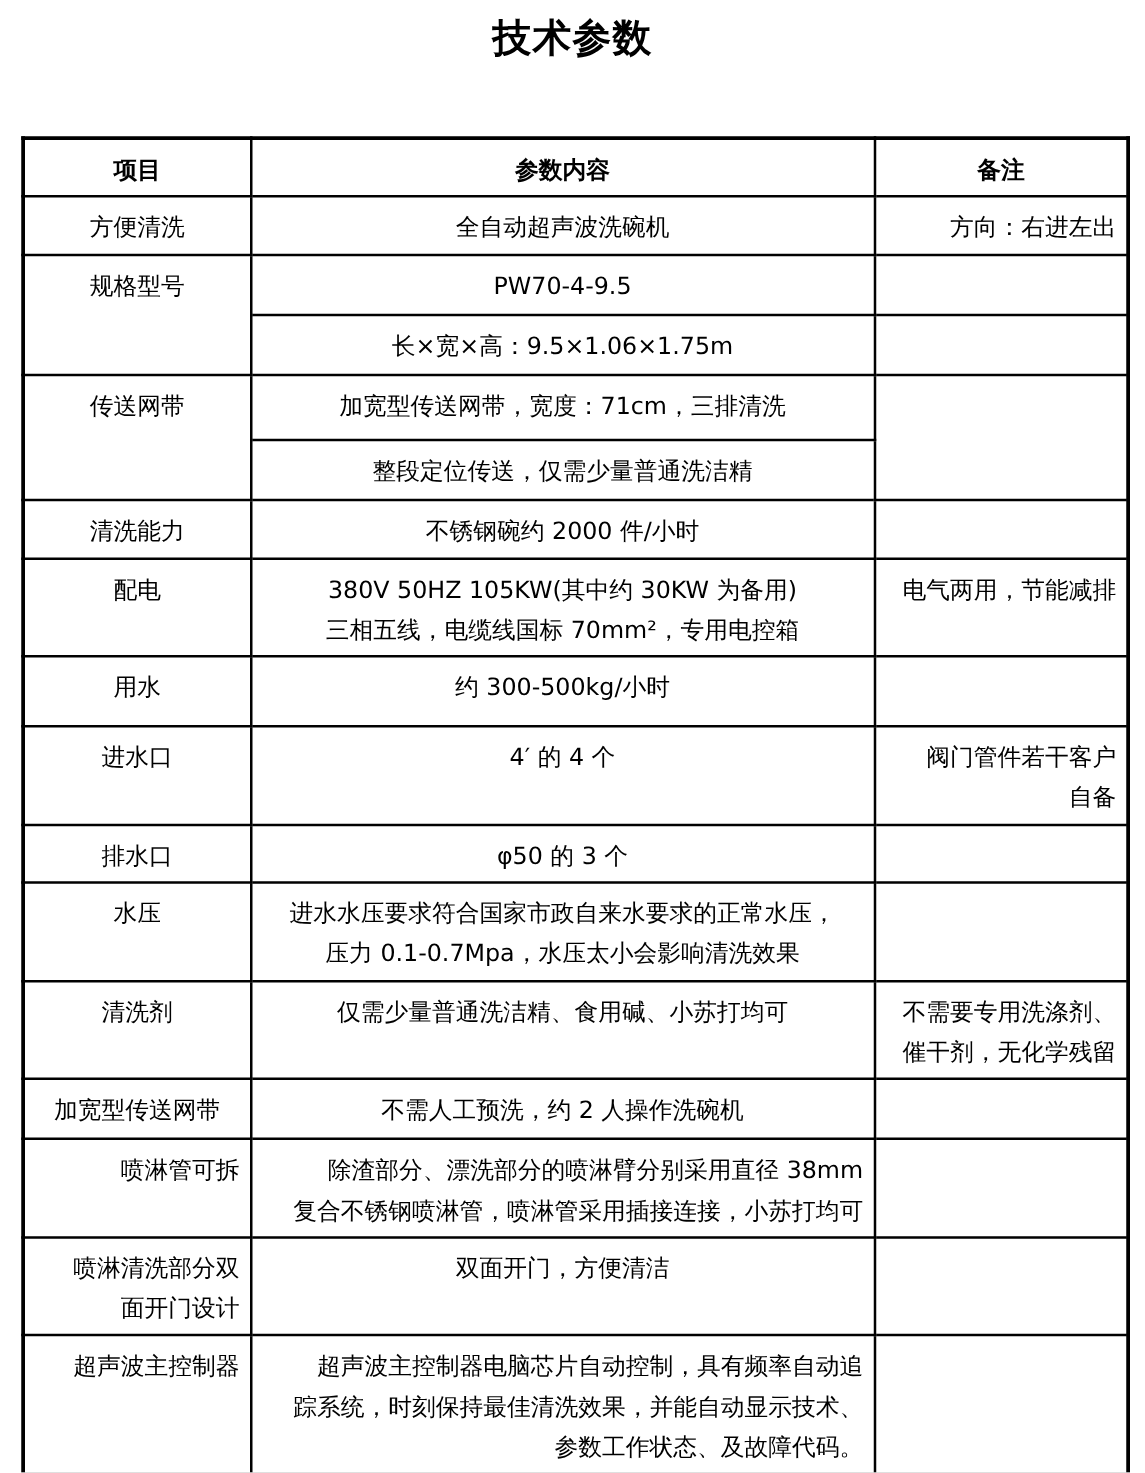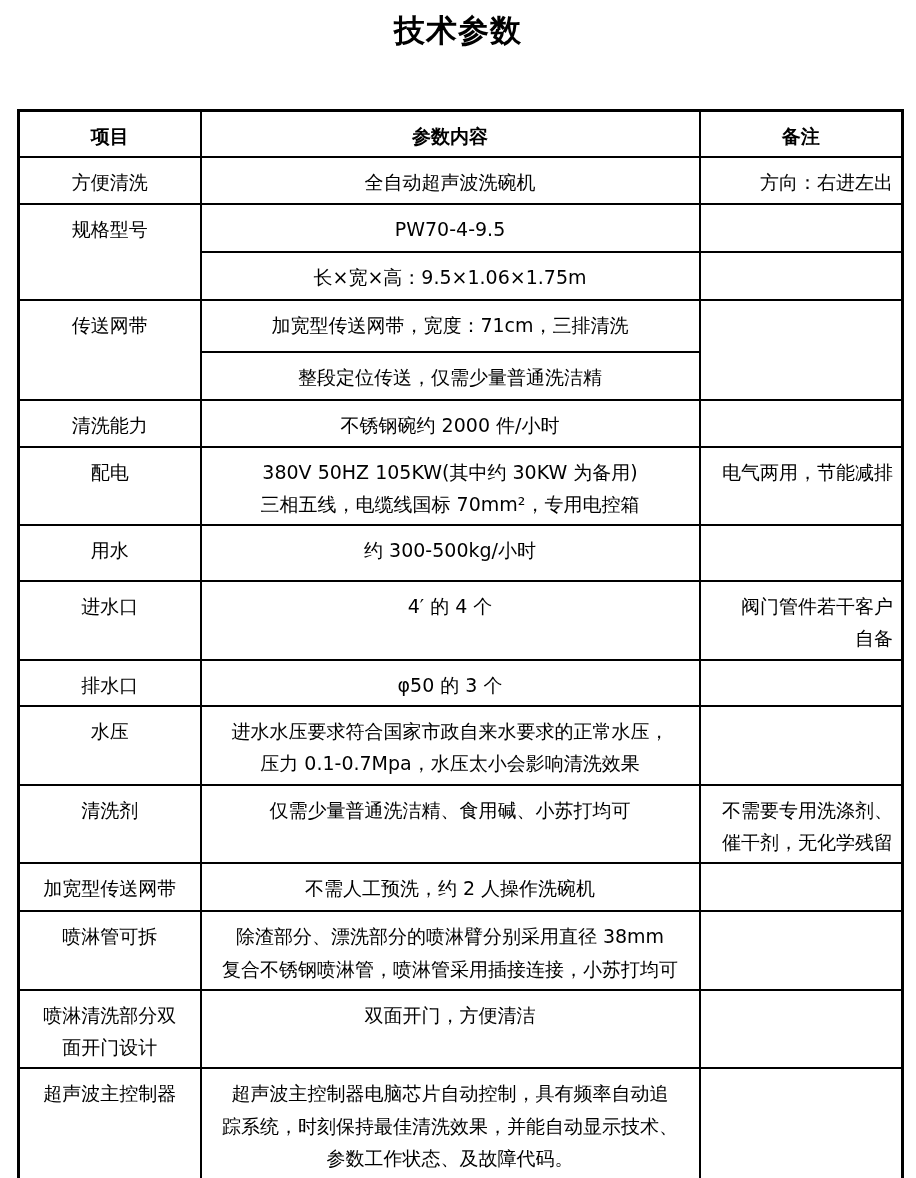--- a/index.html
+++ b/index.html
@@ -37,21 +37,21 @@
     padding: 8px 8px 4px 8px;
     white-space: pre-line;
     overflow: hidden;
     margin-left: 25px;
   }
   .spec-table th {
     font-weight: 700;
     text-align: center;
   }
   .tc { text-align: center; }
-  .tl { text-align: center; border-radius: 13px; }
+  .tl { text-align: right; border-radius: 13px; }
   .remark-cell { text-align: right; }
 </style>
 </head>
 <body>
 
 <div class="page">
 
   <h1 class="title">技术参数</h1>
 
   <table class="spec-table">

